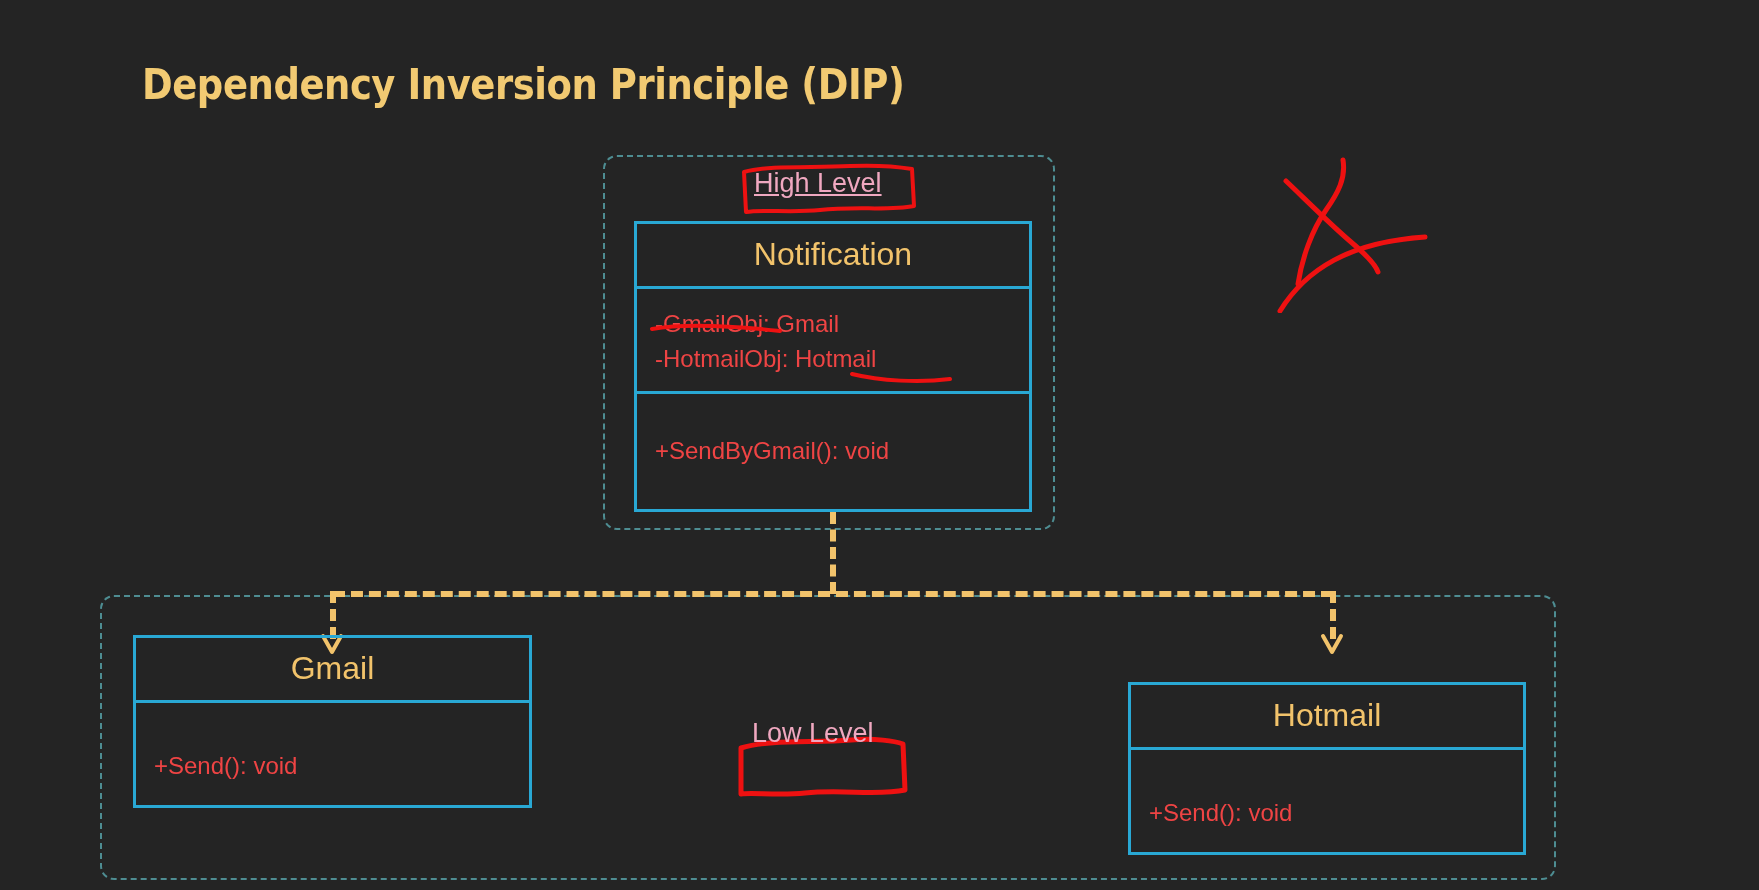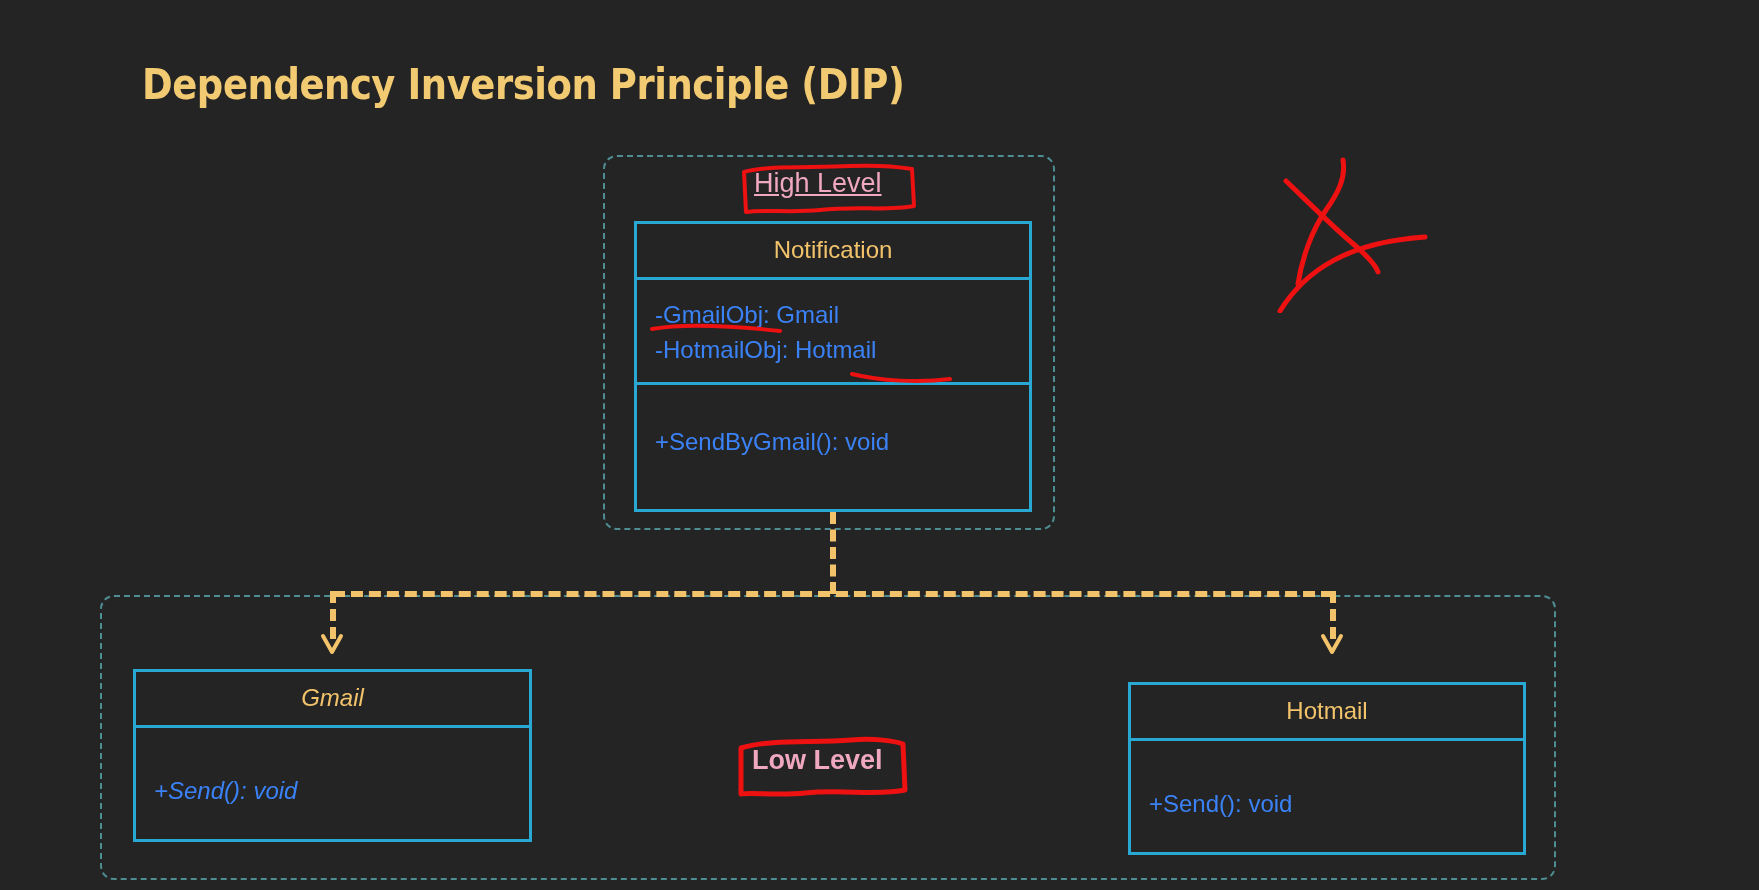--- a/index.html
+++ b/index.html
@@ -43,54 +43,54 @@
 
   
   .level-label {
     position:absolute;
     color:#F0A8C0;
     font-size:27px;
     white-space:nowrap;
     z-index:6;
   }
   #high-level-label { left:754px; top:168px;text-decoration:underline; }
-  #low-level-label  { left:752px; top:745px;font-weight:bold; }
+  #low-level-label  { left:752px; top:718px; }
 
   .scribble-box { position:absolute; z-index:5; overflow:visible; }
   #high-level-scribble { left:740px; top:158px; }
   #low-level-scribble  { left:733px; top:732px; }
 
   
   .uml-class {
     position:absolute;
     border:3px solid #29A8D4;
     background:transparent;
     z-index:4;
   }
   .uml-title {
     text-align:center;
     color:#F2C36B;
-    font-size:24px;
+    font-size:32px;
     padding:12px 0 13px 0;
     border-bottom:3px solid #29A8D4;
     white-space:nowrap;
   }
   .uml-section {
     padding:14px 18px 14px 18px;
-    color:#3b82f6;
+    color:#ef4444;
     font-size:24px;
   }
   .uml-section.bordered { border-bottom:3px solid #29A8D4; }
   .uml-row { line-height:1.45; white-space:nowrap; position:relative; }
 
   #notification-class { left:634px; top:221px; width:398px; height:291px; }
   #notification-class .uml-section.attrs   { padding-top:18px; padding-bottom:14px; }
   #notification-class .uml-section.methods { padding-top:40px; }
 
-  #gmail-class   { left:133px; top:669px; width:399px; height:173px;font-style:italic; }
+  #gmail-class   { left:133px; top:635px; width:399px; height:173px; }
   #hotmail-class { left:1128px; top:682px; width:398px; height:173px; }
   #gmail-class .uml-section, #hotmail-class .uml-section { padding-top:22px;margin-top:24px; }
 
   
   .red-underline { position:absolute; z-index:7; }
   #ul-gmail   { left:650px; top:320px; }
   #ul-hotmail { left:850px; top:370px; }
 
   
   .dep-line { position:absolute; z-index:3; }

